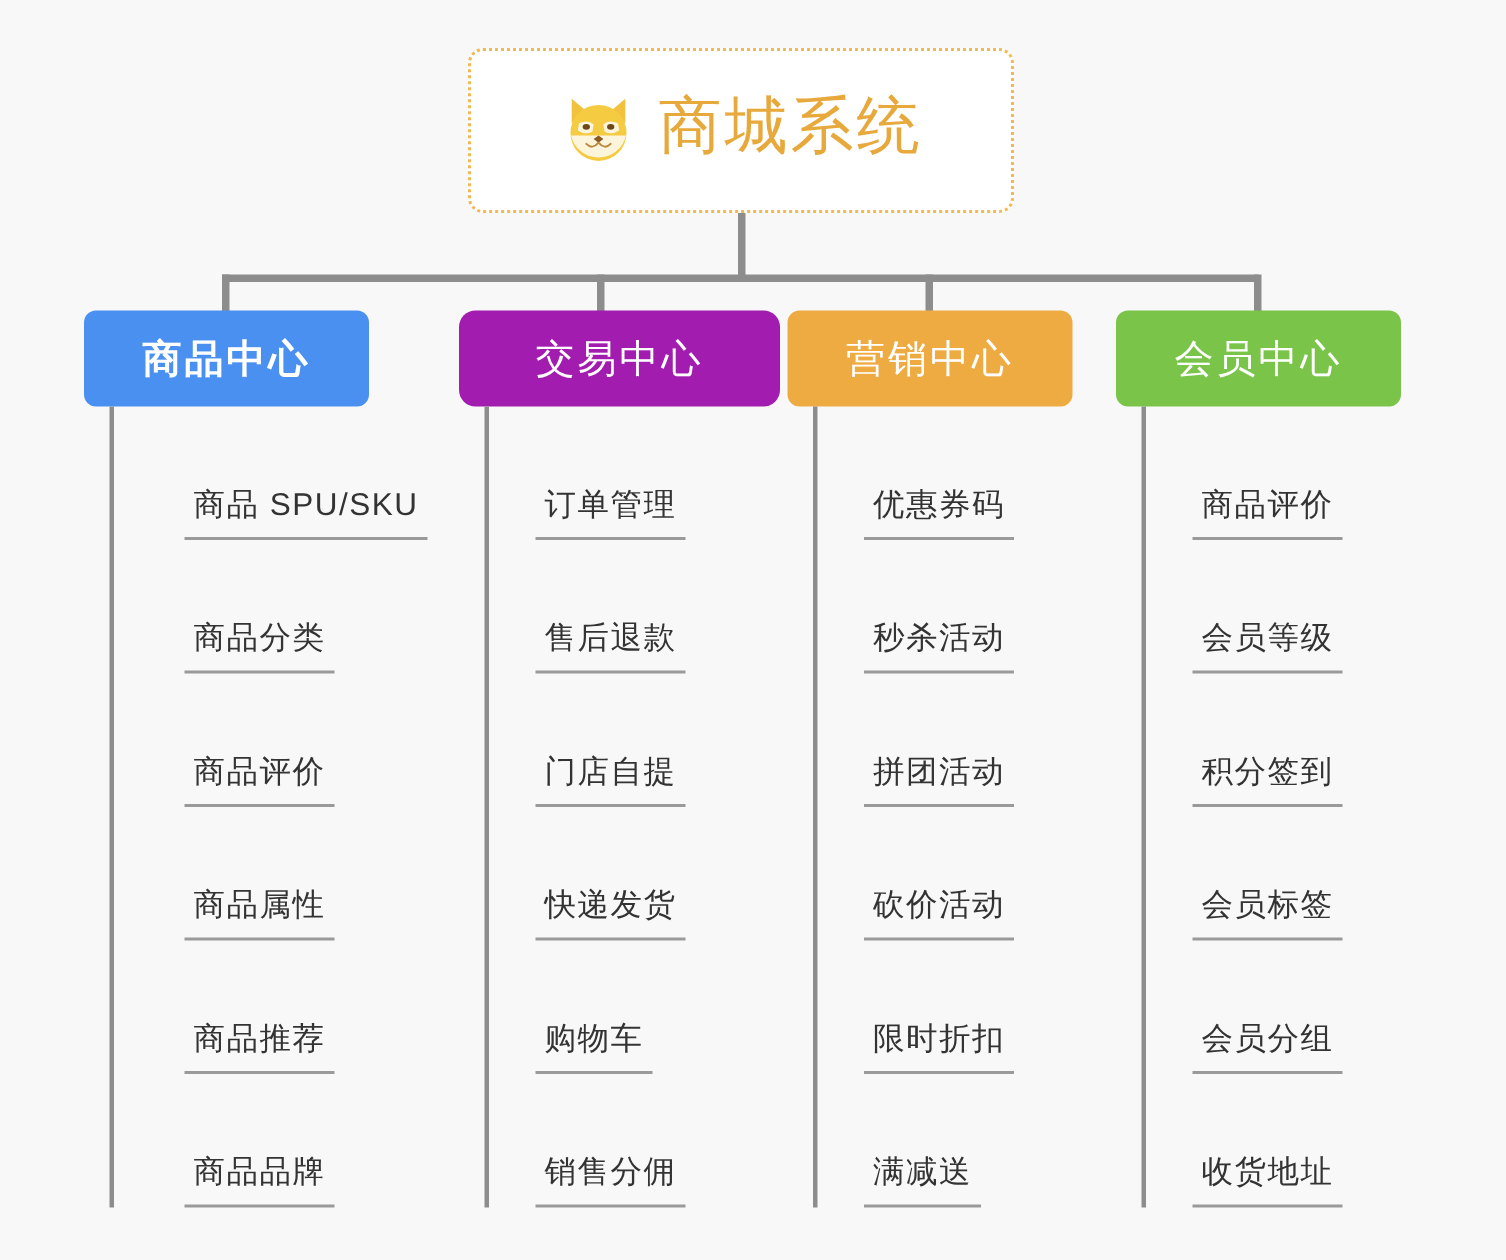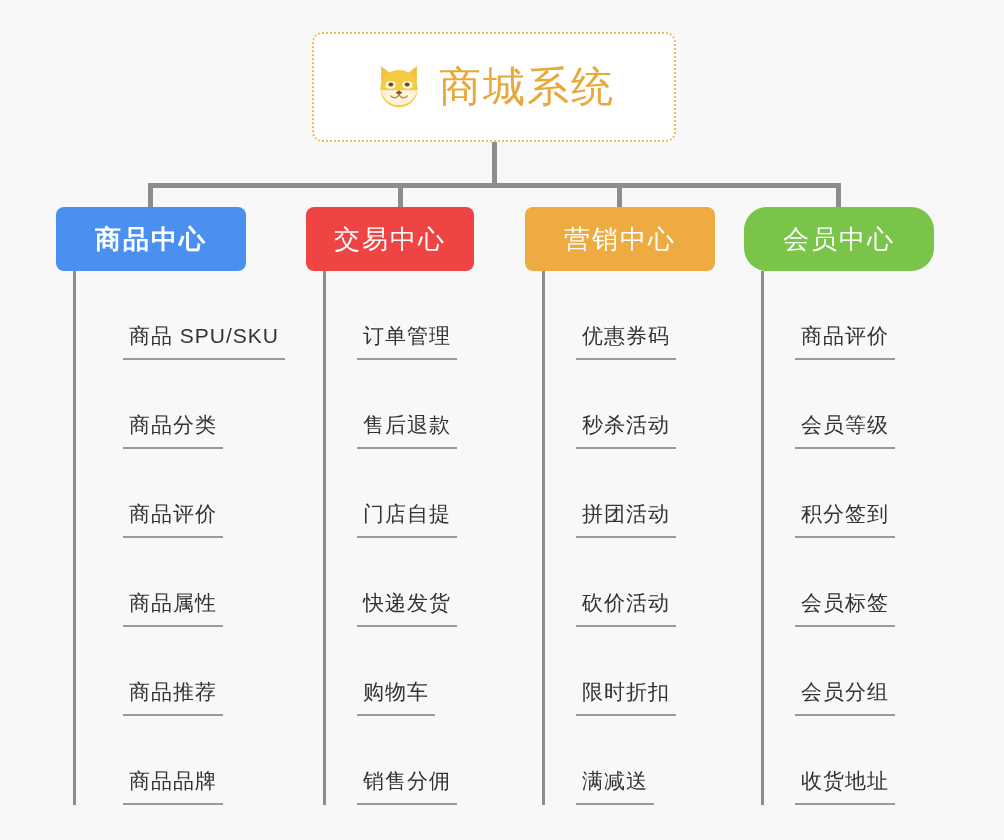--- a/index.html
+++ b/index.html
@@ -30,20 +30,21 @@
     width: 364px;
     height: 110px;
     box-sizing: border-box;
     background: #ffffff;
     border: 2px dotted #f0b952;
     border-radius: 10px;
     display: flex;
     align-items: center;
     justify-content: center;
     gap: 14px;
+    font-family: Liberation Mono, monospace;
   }
   .root-icon {
     width: 52px;
     height: 52px;
     flex: 0 0 52px;
     position: relative;
     display: block;
   }
   .root-title {
     font-size: 42px;
@@ -97,23 +98,23 @@
     border-radius: 8px;
     display: flex;
     align-items: center;
     justify-content: center;
     color: #ffffff;
     font-size: 26px;
     letter-spacing: 2px;
     white-space: nowrap;
   }
   .col1 .cat-box { width: 190px; background: #4a90f0; font-weight: bold; }
-  .col2 .cat-box { width: 168px; background: #ef4444; }
+  .col2 .cat-box { width: 214px; background: #a21caf; border-radius: 11px; }
   .col3 .cat-box { width: 190px; background: #eeab42; }
-  .col4 .cat-box { width: 190px; background: #7bc martial; border-radius: 23px; }
+  .col4 .cat-box { width: 190px; background: #7bc martial; }
   .col4 .cat-box { width: 190px; background: #7ac44a; }
 
   
   .leaf-stack {
     position: relative;
     margin-left: 17px;
     padding-left: 16px;
     border-left: 3px solid #8d8d8d;
     margin-top: 0;
   }

